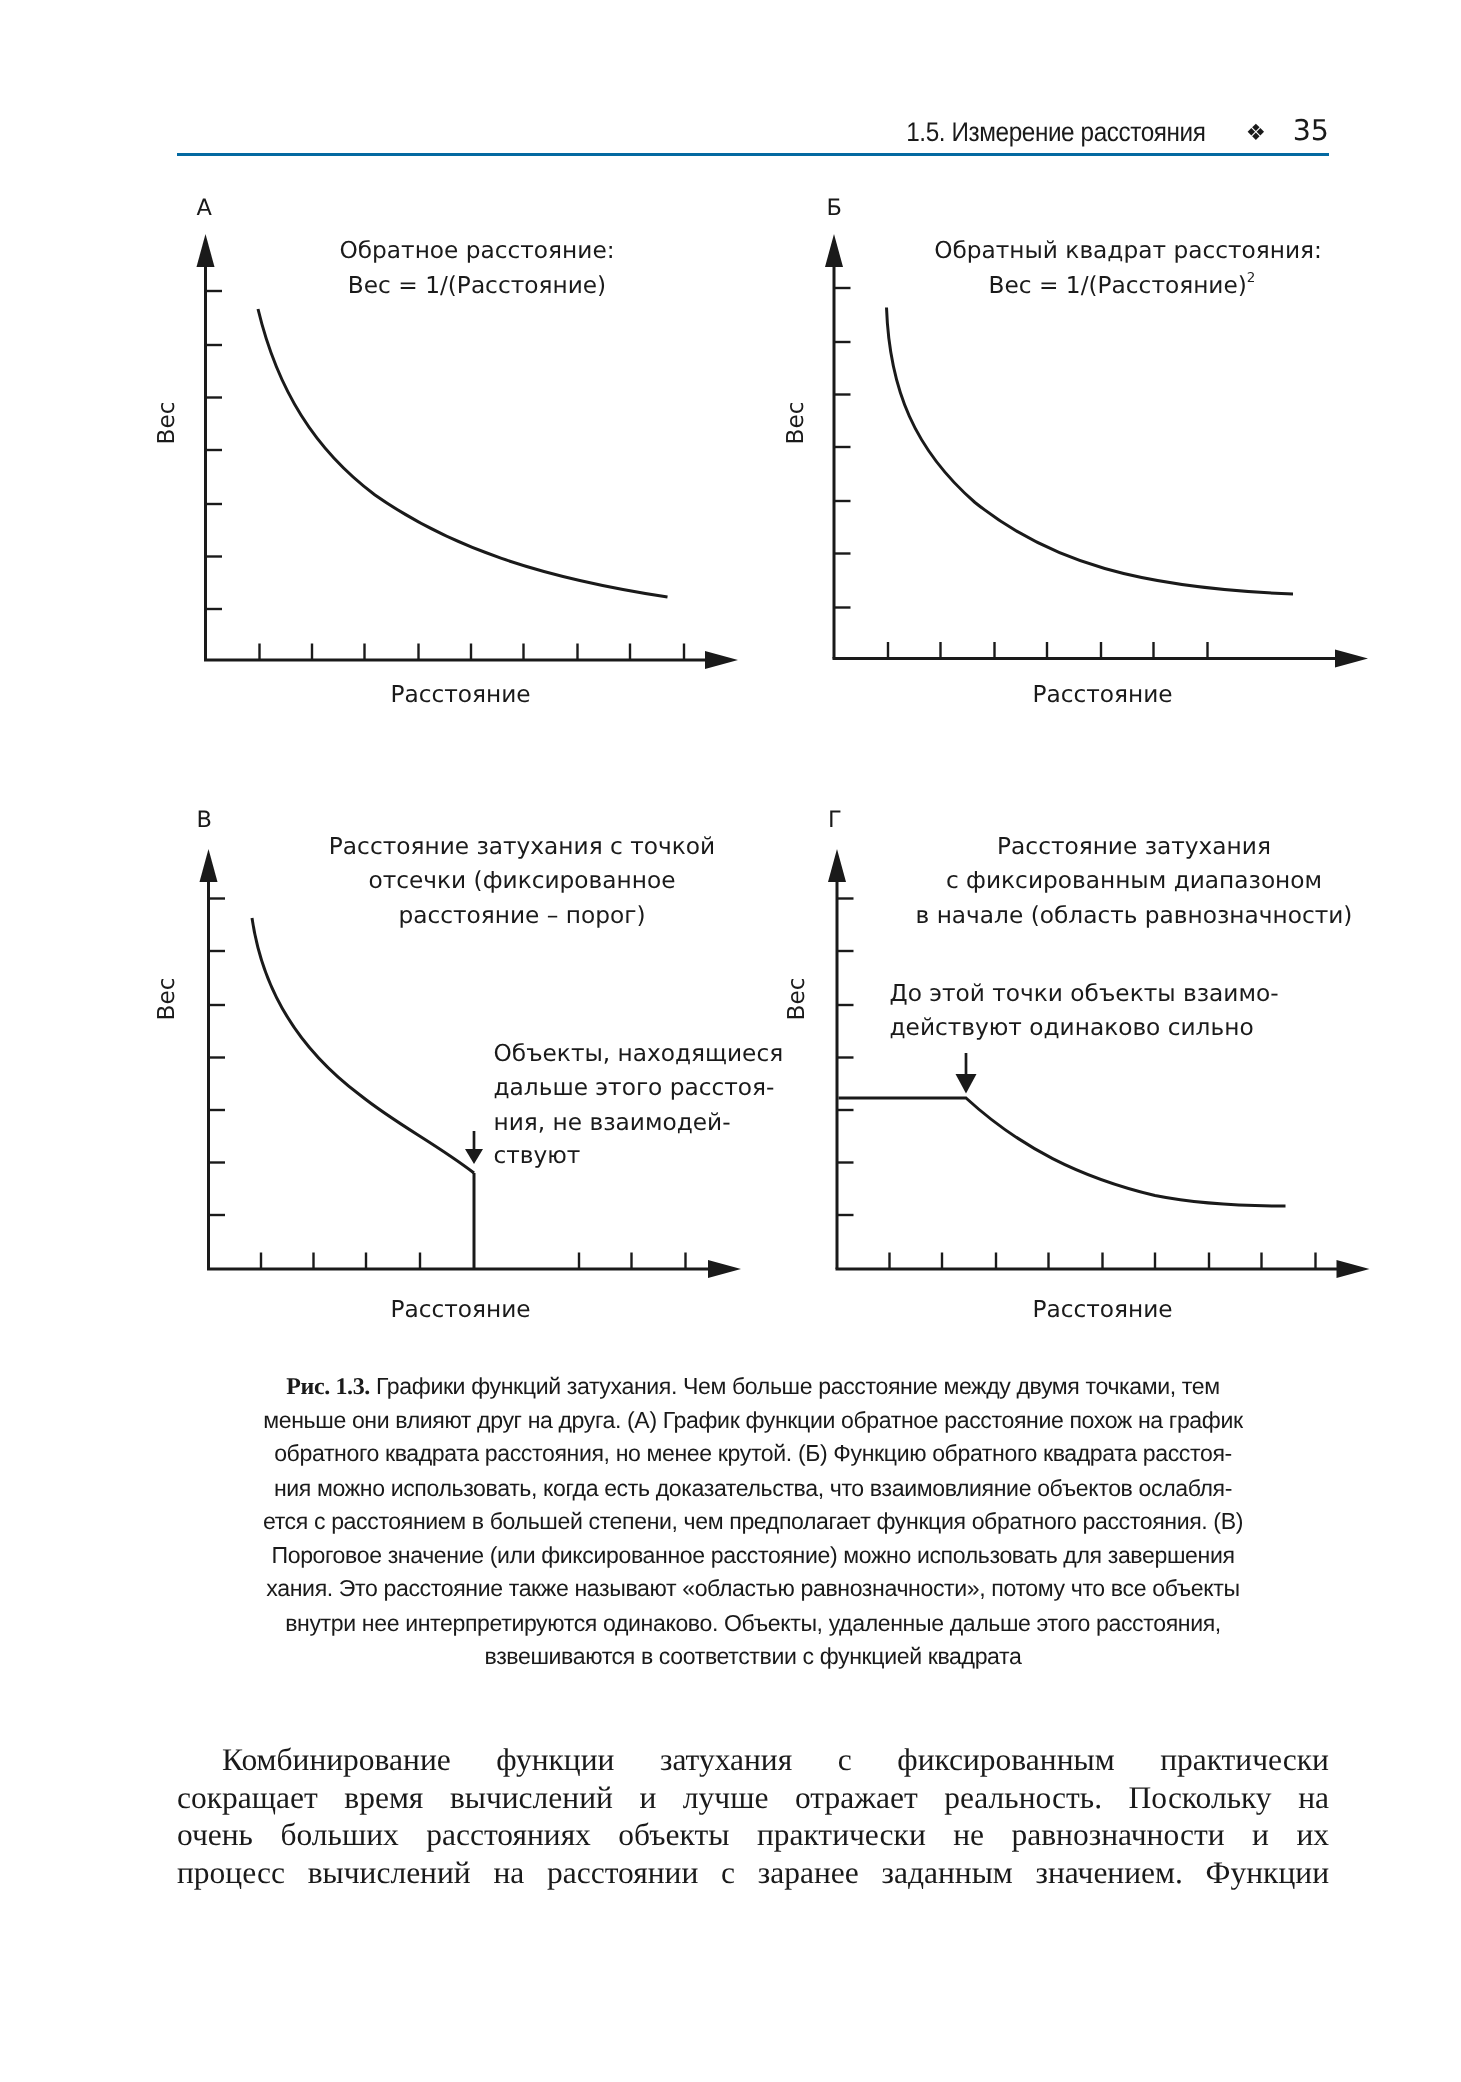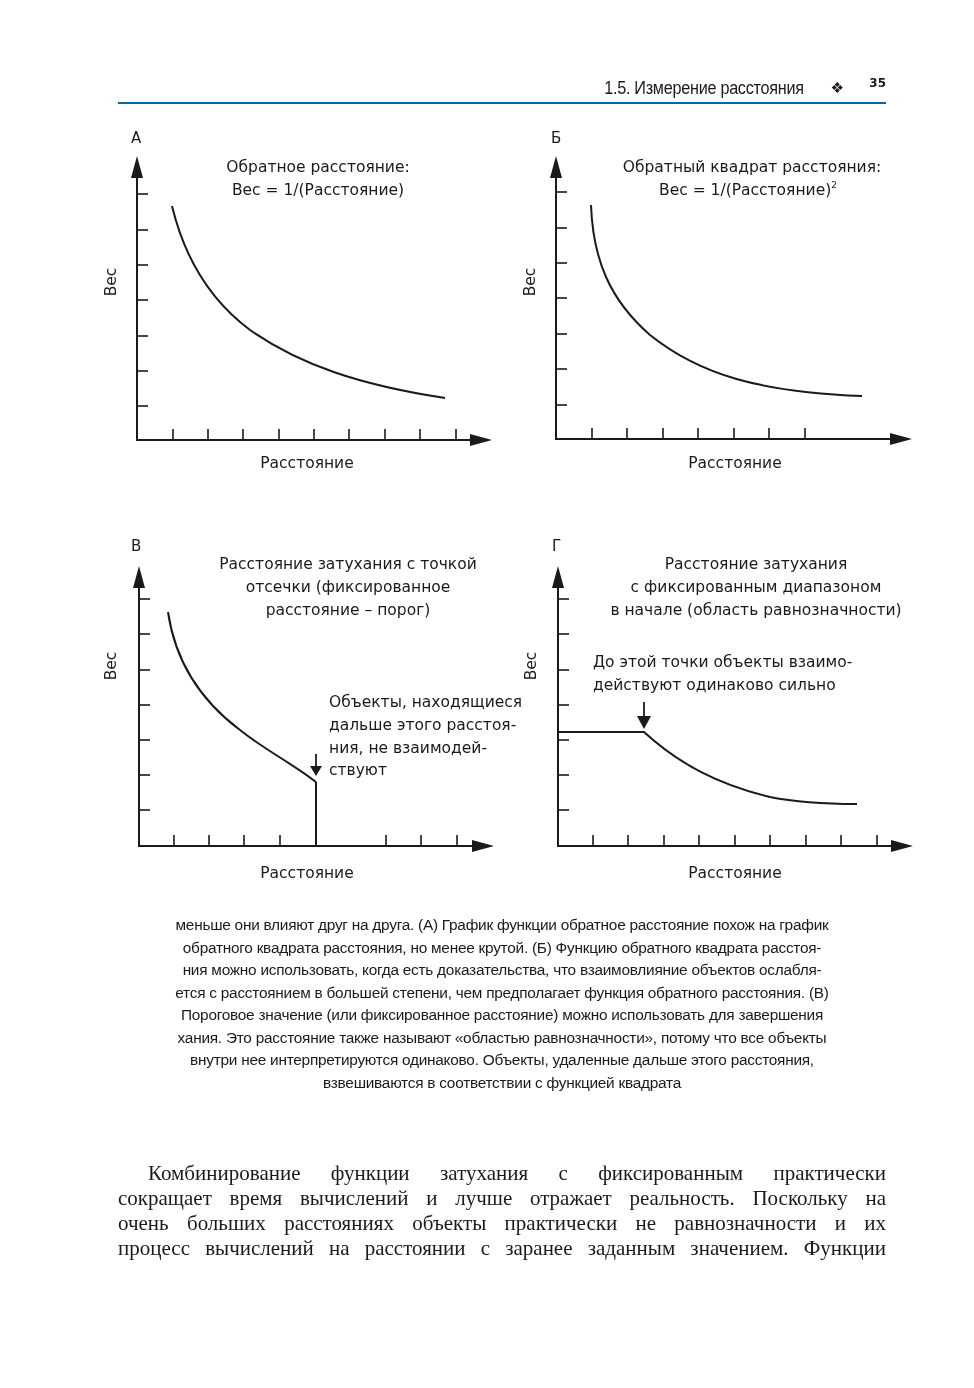--- a/index.html
+++ b/index.html
@@ -1,20 +1,20 @@
 <!DOCTYPE html>
 <html><head>
 <meta charset="utf-8">
 <style>
   html, body { margin:0; padding:0; background:#ffffff; }
   body { width:974px; height:1388px; position:relative; overflow:hidden; color:#1a1a1a; }
   .header { position:absolute; left:118px; top:76px; width:768px; height:26px; border-bottom:2px solid #0369a1; }
   .header .title { position:absolute; right:82px; top:2px; font-family:"Liberation Sans Narrow","Liberation Sans",sans-serif; font-size:18px; letter-spacing:-0.3px; transform:scaleX(0.9); transform-origin:right; }
   .header .sep { position:absolute; right:42px; top:3px; font-family:"DejaVu Sans",sans-serif; font-size:15px; }
-  .header .pnum { position:absolute; right:0; top:0px; font-family:"DejaVu Sans",sans-serif; font-weight:bold; font-size:12px; }
+  .header .pnum { position:absolute; right:0; top:0px; font-family:"DejaVu Sans",sans-serif; font-weight:normal; font-size:19px; }
   svg.charts { position:absolute; left:0; top:0; }
   svg text { font-family:"DejaVu Sans",sans-serif; fill:#1a1a1a; }
   .caption { position:absolute; left:118px; top:914px; width:768px; text-align:center; font-family:"Liberation Sans",sans-serif; font-size:15.4px; line-height:22.5px; letter-spacing:-0.25px; }
   .caption .lbl { font-family:"Liberation Serif",serif; font-weight:bold; font-size:16px; }
   .caption .line { display:block; white-space:nowrap; }
   .body-text { position:absolute; left:118px; top:1161px; width:768px; font-family:"Liberation Serif",serif; font-size:21px; line-height:25px; text-align:justify; }
   .body-text .line { display:block; text-align:justify; text-align-last:justify; white-space:nowrap; }
   .body-text .line.first { text-indent:30px; }
 </style>
 </head>
@@ -179,20 +179,21 @@
     </g>
     <path d="M559,732 L644,732 C680,765 720,785 770,797 C800,803 830,804 857,804" stroke="#1a1a1a" stroke-width="2" fill="none"></path>
     <g>
       <line x1="644" y1="702" x2="644" y2="720" stroke="#1a1a1a" stroke-width="1.8"></line>
       <polygon points="637,716 651,716 644,729" fill="#1a1a1a"></polygon>
     </g>
   </g>
 </svg>
 
 <div class="caption">
+  <span class="line"><span class="lbl">Рис. 1.3.</span><span> Графики функций затухания. Чем больше расстояние между двумя точками, тем</span></span>
   <span class="line">меньше они влияют друг на друга. (А) График функции обратное расстояние похож на график</span>
   <span class="line">обратного квадрата расстояния, но менее крутой. (Б) Функцию обратного квадрата расстоя-</span>
   <span class="line">ния можно использовать, когда есть доказательства, что взаимовлияние объектов ослабля-</span>
   <span class="line">ется с расстоянием в большей степени, чем предполагает функция обратного расстояния. (В)</span>
   <span class="line">Пороговое значение (или фиксированное расстояние) можно использовать для завершения</span>
   <span class="line">хания. Это расстояние также называют «областью равнозначности», потому что все объекты</span>
   <span class="line">внутри нее интерпретируются одинаково. Объекты, удаленные дальше этого расстояния,</span>
   <span class="line">взвешиваются в соответствии с функцией квадрата</span>
 </div>
 

